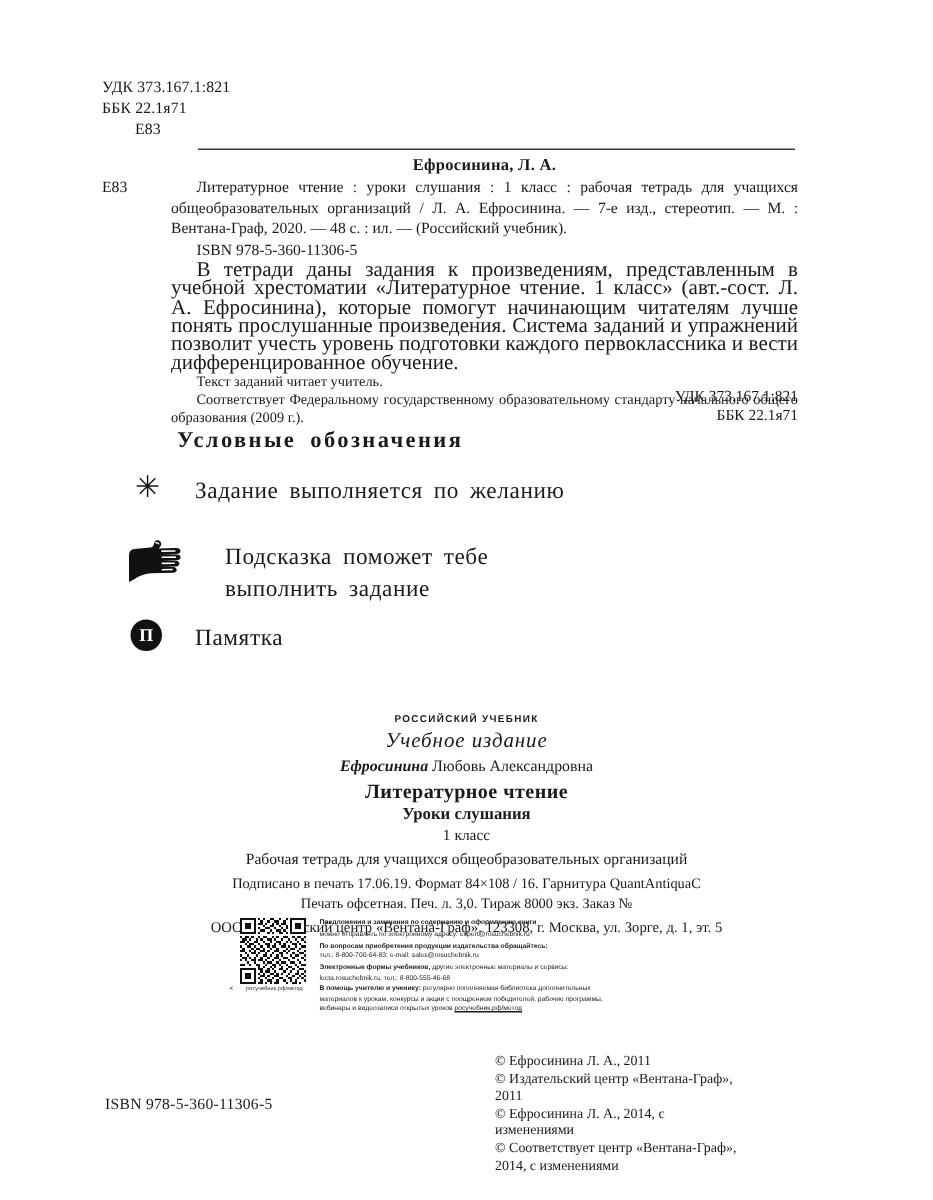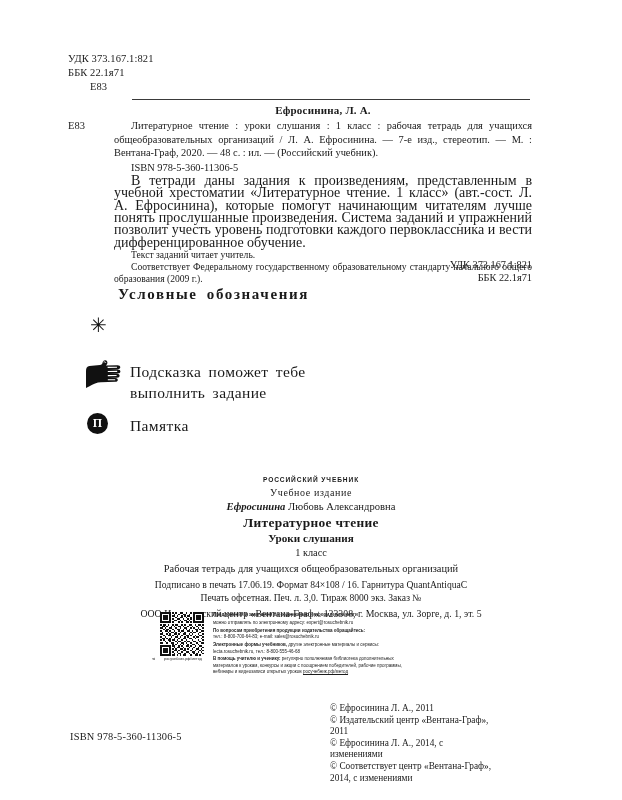--- a/index.html
+++ b/index.html
@@ -129,21 +129,21 @@
   }
   .legend-text {
     font-size: 15.5px;
     line-height: 21px;
     letter-spacing: 0.4px;
     word-spacing: 3px;
     padding-top: 2px;
   }
   .legend-row.r1 { margin-bottom: 14px; }
   .legend-row.r2 { margin-bottom: 13px; }
-  .legend-row.r3 { margin-bottom: 10px; }
+  .legend-row.r3 { margin-bottom: 10px; gap: 20px; }
 
   .ico-asterisk {
     font-size: 20px;
     line-height: 20px;
     padding-left: 6px;
     color: #111;
   }
   .ico-memo {
     width: 21px; height: 21px;
     border-radius: 50%;
@@ -167,21 +167,22 @@
     text-align: center;
   }
   .imprint .brand {
     font-size: 6.6px;
     font-weight: bold;
     letter-spacing: 0.9px;
     font-family: "Liberation Sans", sans-serif;
     margin-bottom: 4px;
   }
   .imprint .edition-kind {
-    font-size: 10px;
+    font-size: 14px;
+    font-style: italic;
     letter-spacing: 0.6px;
     margin-bottom: 3px;
   }
   .imprint .person {
     font-size: 10.6px;
     margin-bottom: 3px;
   }
   .imprint .person b { font-weight: bold; font-style: italic; }
   .imprint .title-main {
     font-size: 13.4px;
@@ -310,20 +311,21 @@
   </div>
 
   <div class="legend-title">Условные обозначения</div>
 
   <div class="legend">
 
     <div class="legend-row r1">
       <div class="legend-icon">
         <span class="ico-asterisk">✳</span>
       </div>
+      <div class="legend-text">Задание выполняется по желанию</div>
     </div>
 
 
     <div class="legend-row r3">
       <div class="legend-icon">
         <svg width="38" height="30" viewBox="0 0 38 30">
           <path d="M2 12 C2 9 3 7.5 5.5 7 L16 6 C17.5 5.9 18.4 5.0 18.6 3.6 C18.8 2.0 20.0 1.0 21.4 1.2 C22.8 1.4 23.6 2.6 23.4 4.0 C23.2 5.2 22.6 6.0 21.8 6.6 L33.5 6.3 C35.2 6.3 36.3 7.1 36.3 8.3 C36.3 9.5 35.2 10.3 33.5 10.3 L24.0 10.4 L33.8 10.6 C35.4 10.6 36.4 11.4 36.4 12.5 C36.4 13.7 35.4 14.5 33.8 14.5 L24.0 14.6 L33.0 14.8 C34.6 14.8 35.6 15.6 35.6 16.7 C35.6 17.9 34.6 18.7 33.0 18.7 L24.0 18.8 L31.4 19.0 C32.9 19.0 33.8 19.8 33.8 20.9 C33.8 22.0 32.9 22.8 31.4 22.8 L17.0 23.2 C13.0 23.3 9.0 24.8 5.5 27.2 L2 29 Z" fill="#111111"></path>
           <path d="M23.6 8.4 L33.0 8.3" stroke="#ffffff" stroke-width="1.1" fill="none"></path>
           <path d="M23.8 12.5 L33.2 12.4" stroke="#ffffff" stroke-width="1.1" fill="none"></path>
           <path d="M23.8 16.6 L32.6 16.5" stroke="#ffffff" stroke-width="1.1" fill="none"></path>

